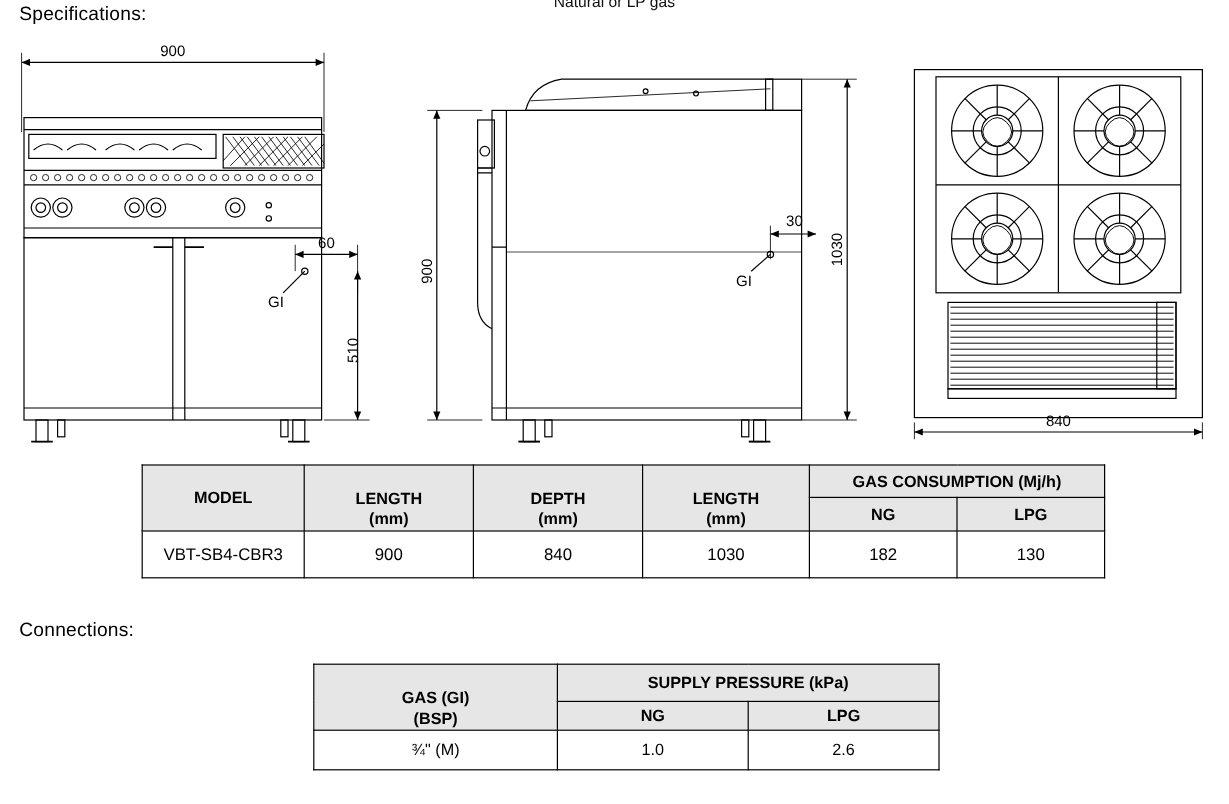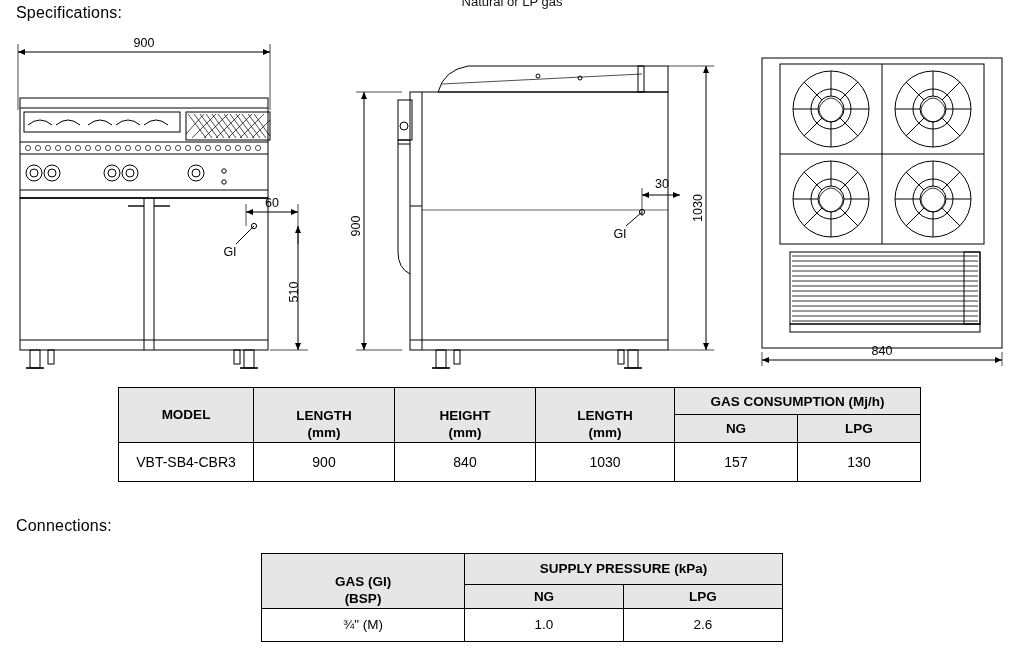--- a/index.html
+++ b/index.html
@@ -381,42 +381,42 @@
       <tr>
         <td class="hdr c-model tall" rowspan="2">MODEL</td>
         <td class="hdr c-len tall" rowspan="2">
           <div class="twoline">
             <div>LENGTH</div>
             <div>(mm)</div>
           </div>
         </td>
         <td class="hdr c-dep tall" rowspan="2">
           <div class="twoline">
-            <div>HEIGHT</div>
+            <div>DEPTH</div>
             <div>(mm)</div>
           </div>
         </td>
         <td class="hdr c-hei tall" rowspan="2">
           <div class="twoline">
             <div>LENGTH</div>
             <div>(mm)</div>
           </div>
         </td>
         <td class="hdr" colspan="2">GAS CONSUMPTION (Mj/h)</td>
       </tr>
       <tr>
         <td class="hdr c-ng">NG</td>
         <td class="hdr c-lpg">LPG</td>
       </tr>
       <tr class="datarow">
         <td>VBT-SB4-CBR3</td>
         <td>900</td>
         <td>840</td>
         <td>1030</td>
-        <td>157</td>
+        <td>182</td>
         <td>130</td>
       </tr>
     </tbody>
   </table>
 </div>
 
 <div id="conn-table-wrap">
   <table id="conn-table">
     <tbody>
       <tr>

